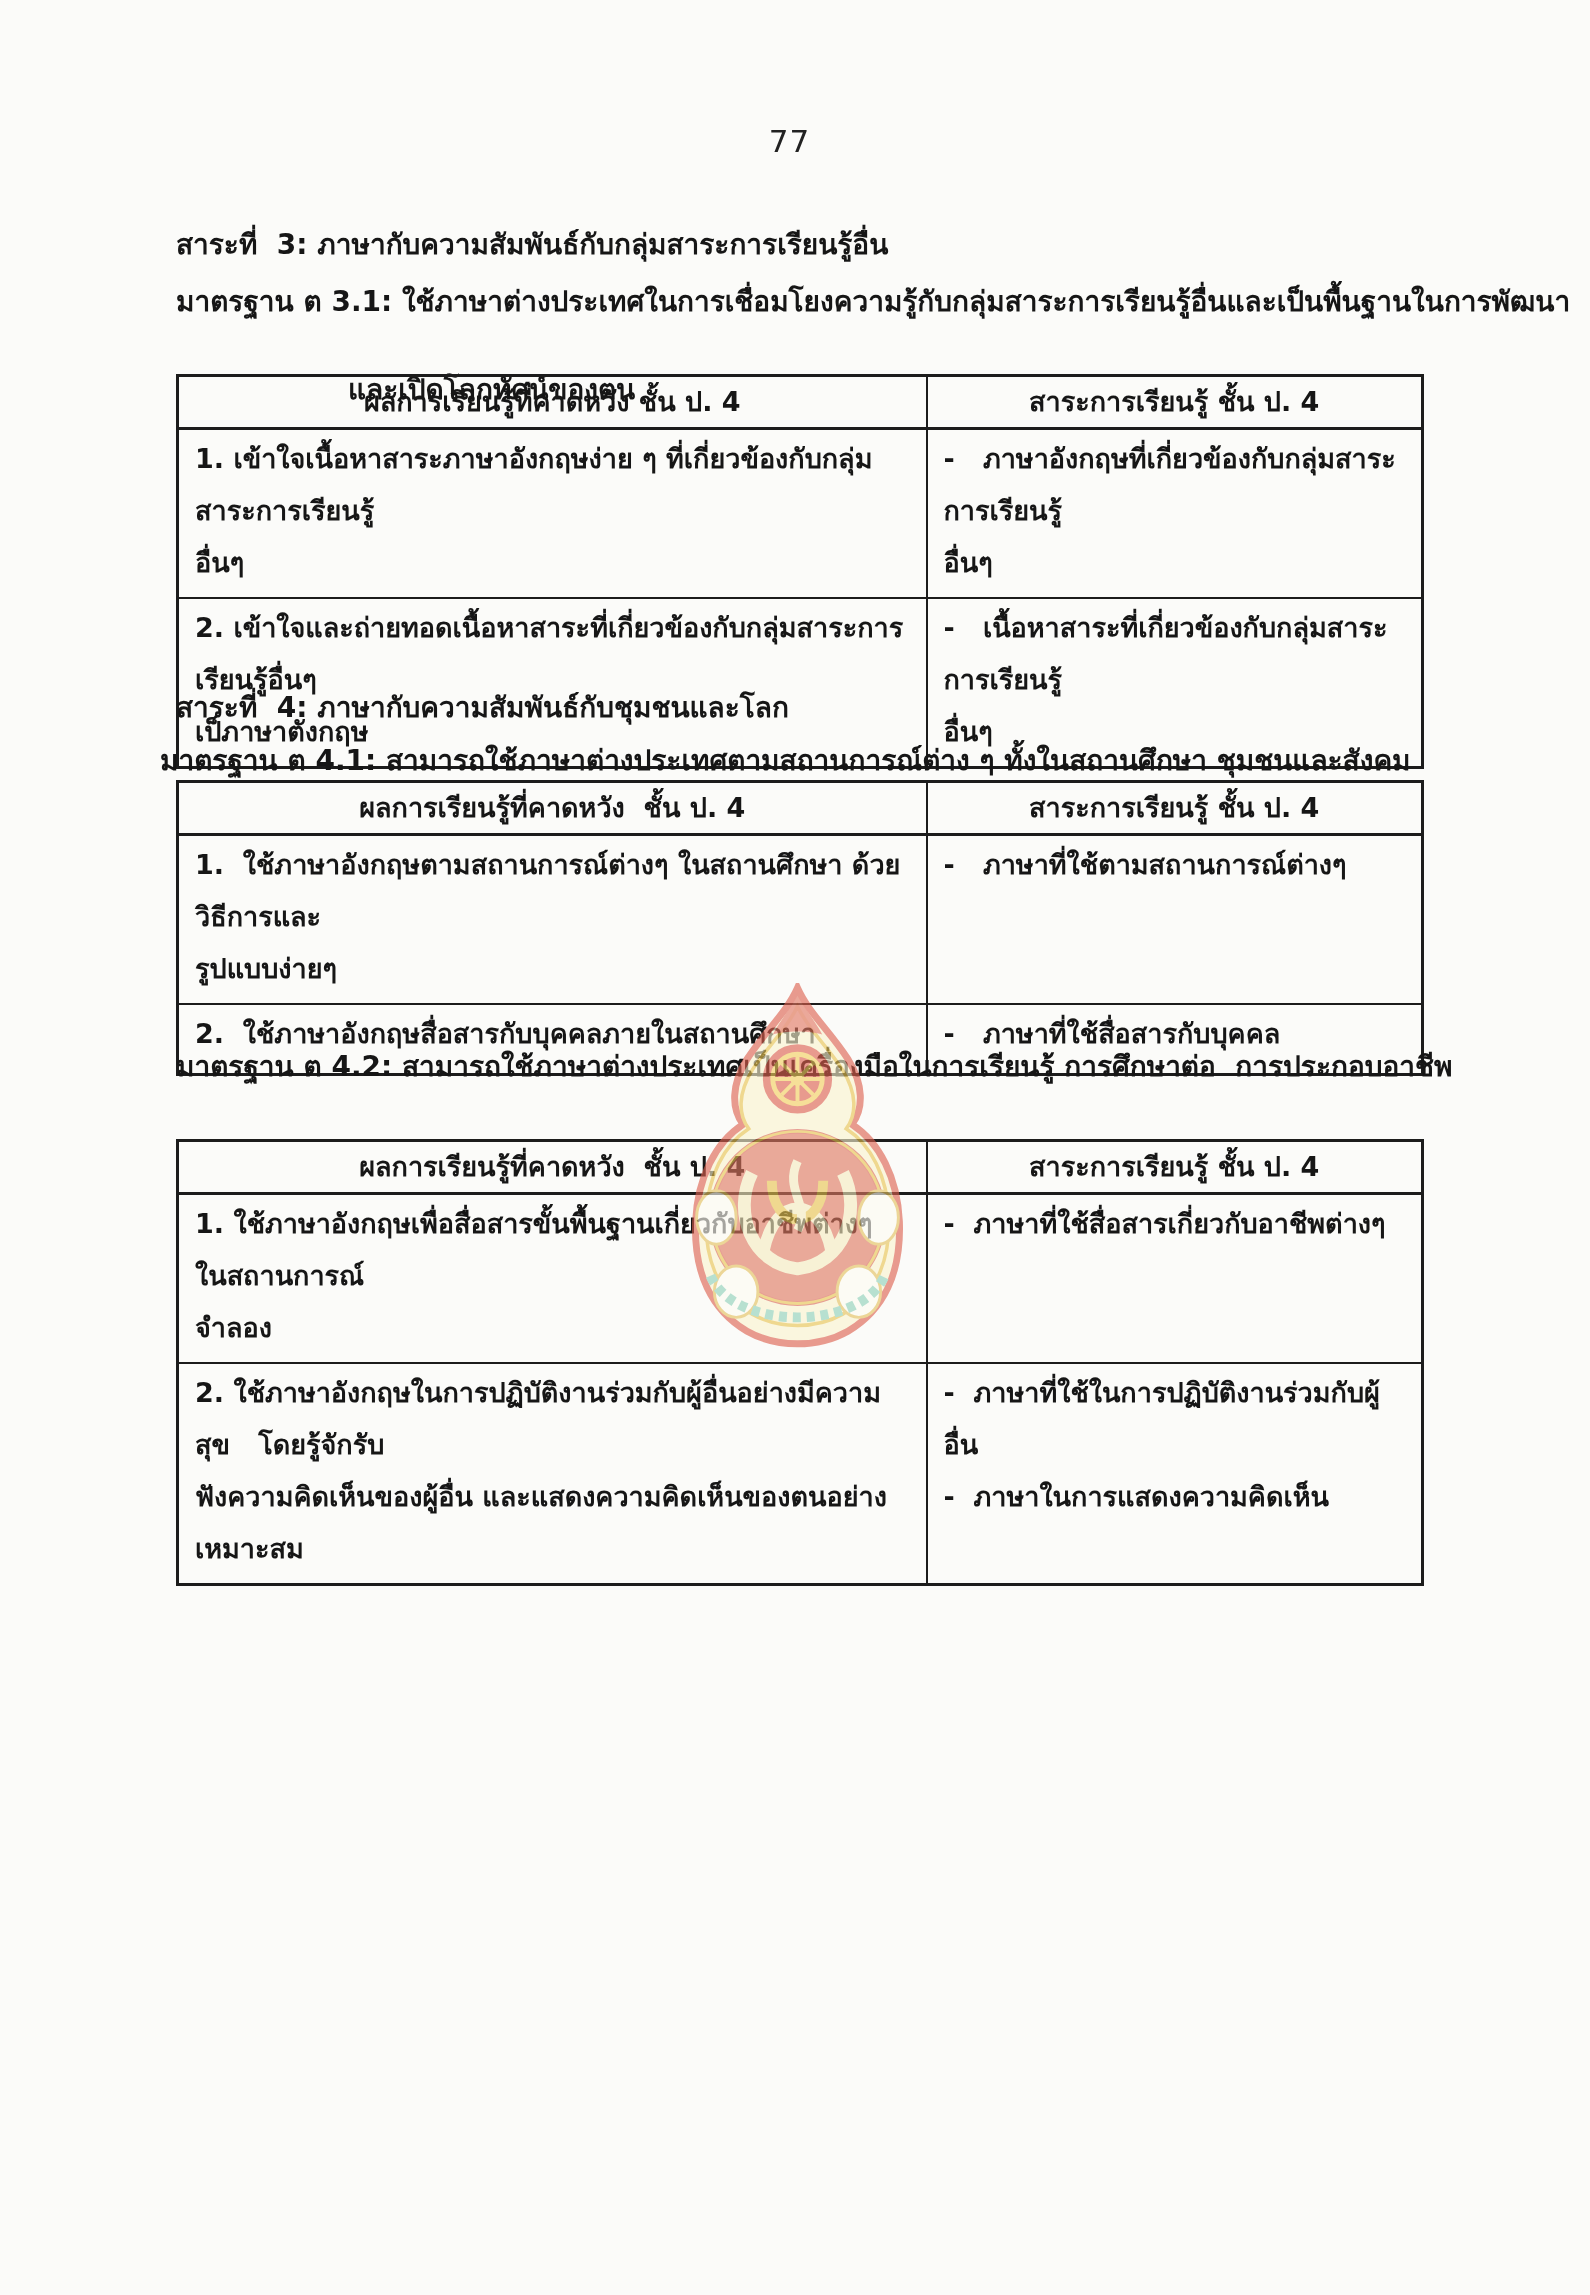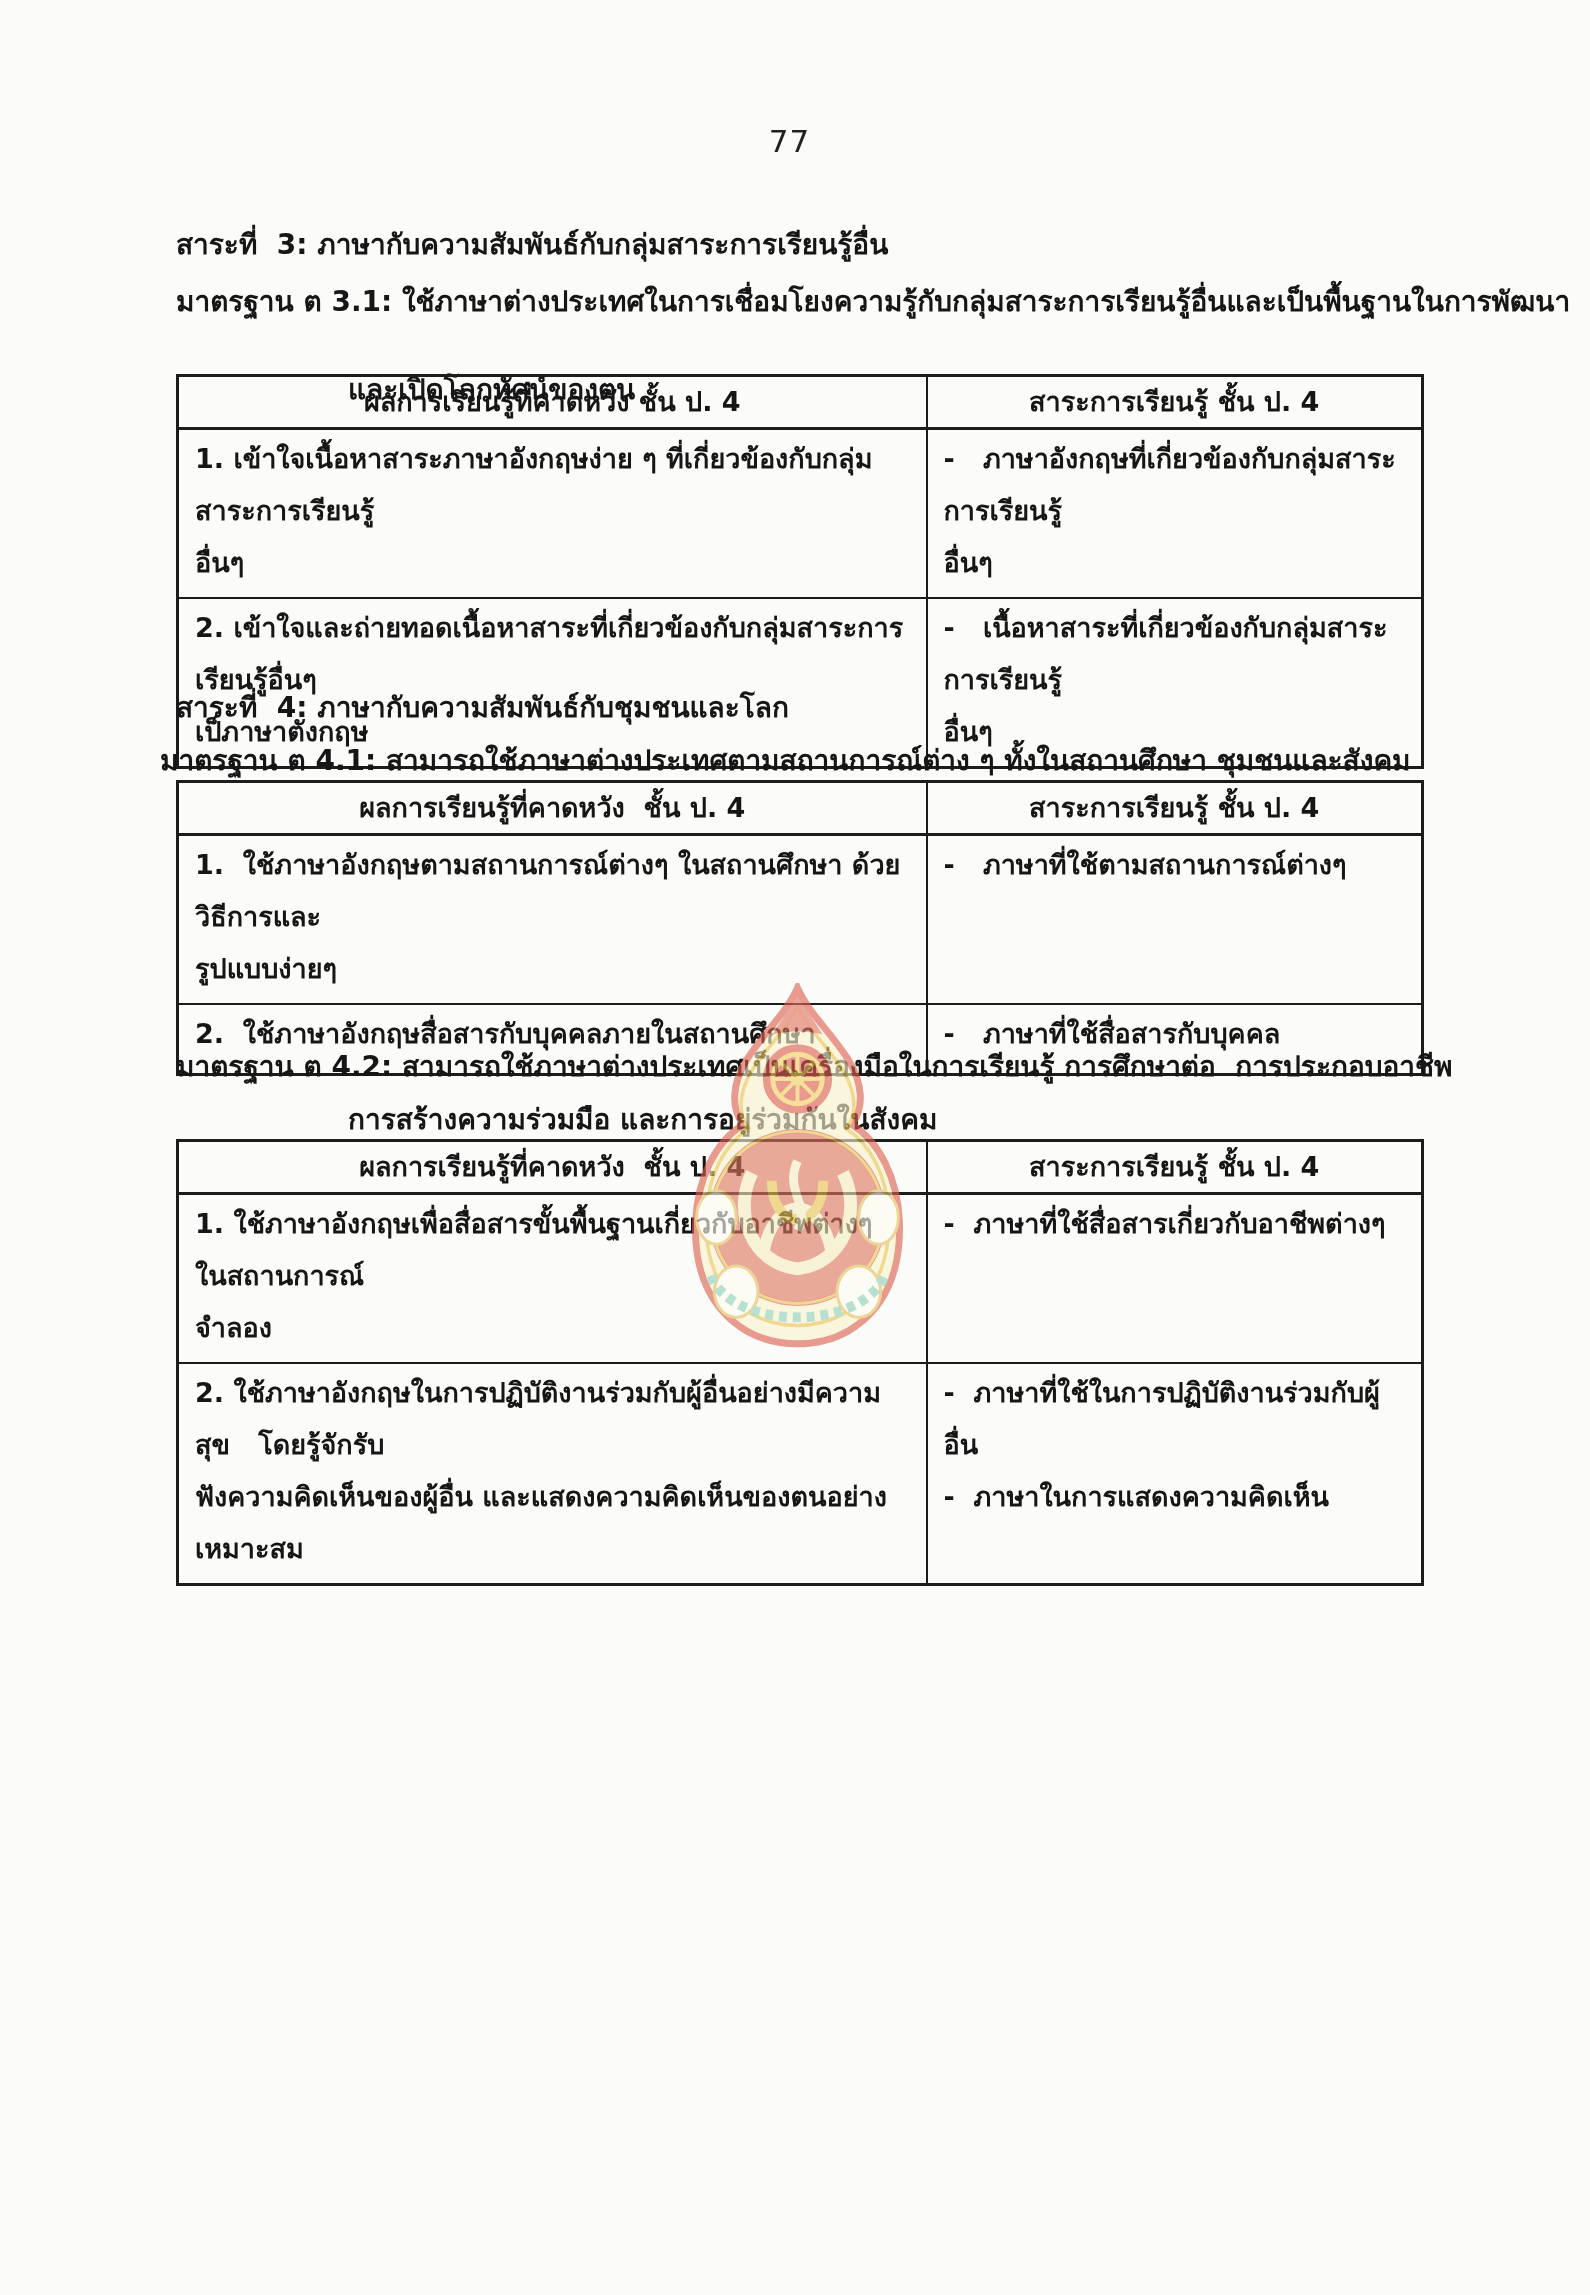--- a/index.html
+++ b/index.html
@@ -127,21 +127,20 @@
           <div class="ln">2.  ใช้ภาษาอังกฤษสื่อสารกับบุคคลภายในสถานศึกษา</div>
         </td>
         <td>
           <div class="ln">-   ภาษาที่ใช้สื่อสารกับบุคคล</div>
         </td>
       </tr>
     </tbody>
   </table>
 
   <div class="abs h-standard" style="top:1044px;left:176px;">มาตรฐาน ต 4.2: สามารถใช้ภาษาต่างประเทศเป็นเครื่องมือในการเรียนรู้ การศึกษาต่อ  การประกอบอาชีพ</div>
-  <div class="abs h-standard" style="top:1097px;left:348px;">การสร้างความร่วมมือ และการอยู่ร่วมกันในสังคม</div>
 
   <table class="abs ltable" style="top:1139px;left:176px;">
     <colgroup>
         <col class="c1">
         <col class="c2">
       </colgroup>
     <thead>
       <tr>
         <th>ผลการเรียนรู้ที่คาดหวัง  ชั้น ป. 4</th>
         <th>สาระการเรียนรู้ ชั้น ป. 4</th>

